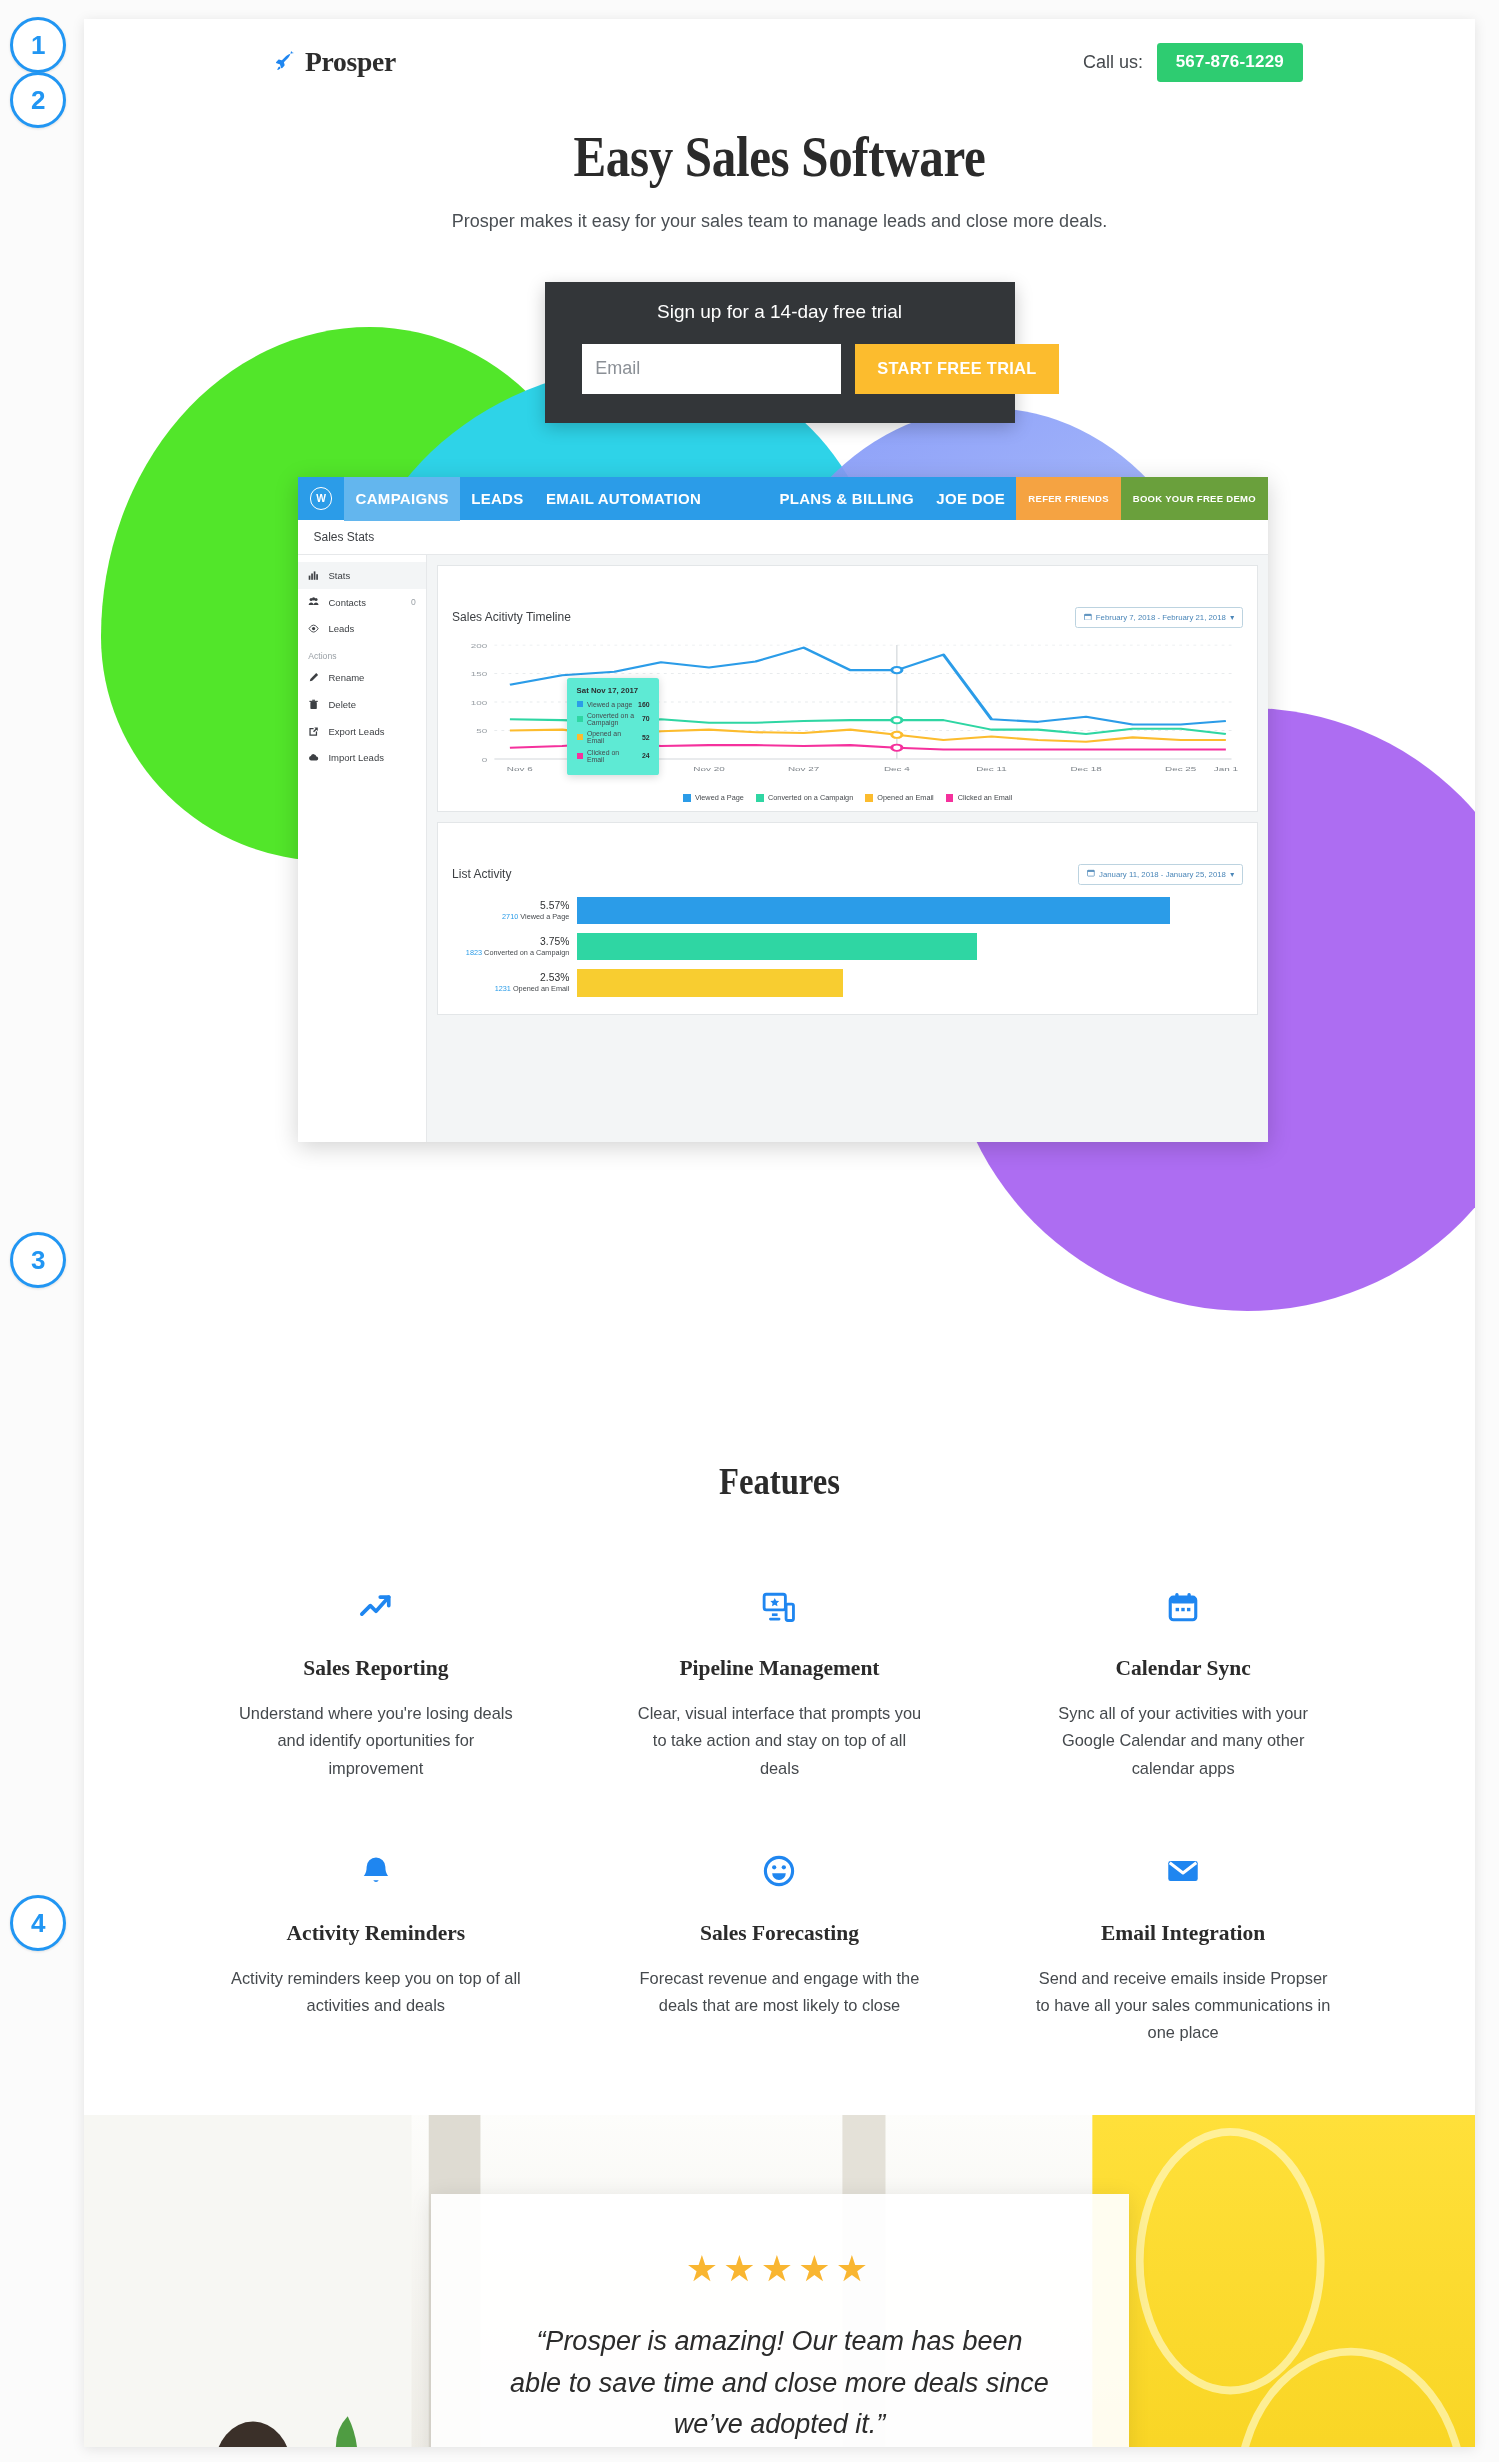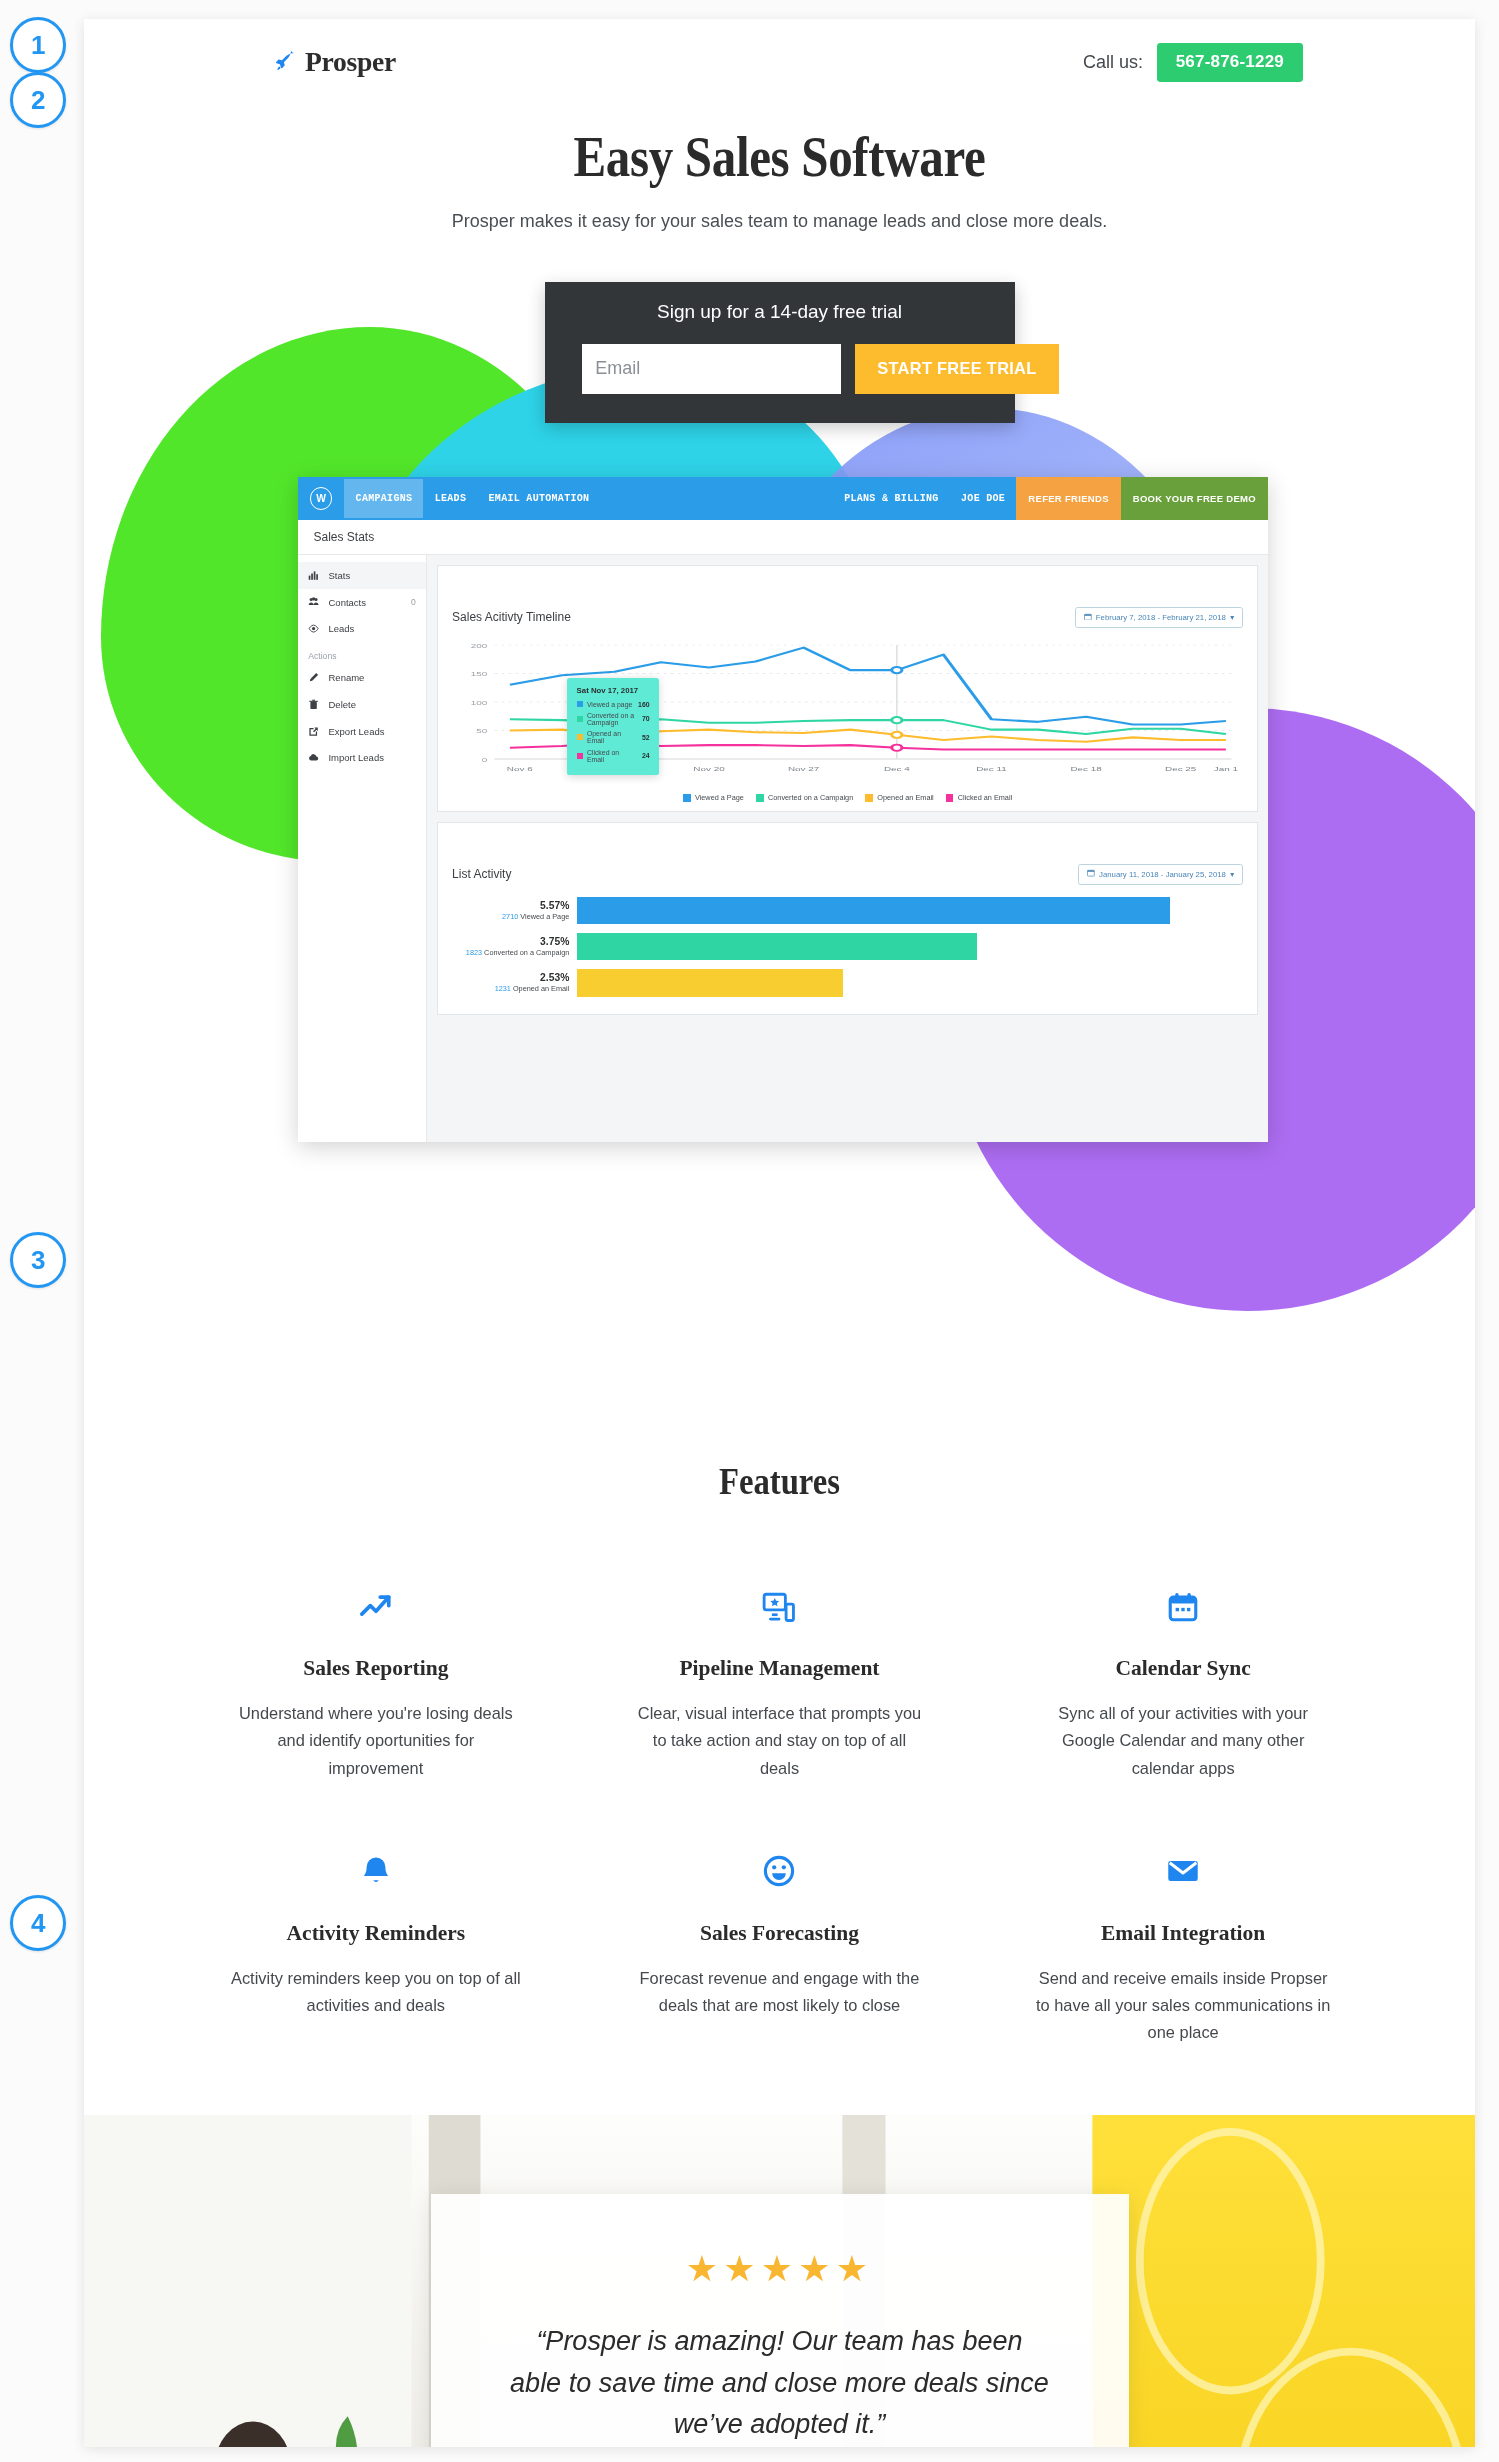--- a/index.html
+++ b/index.html
@@ -57,21 +57,21 @@
   .blob-purple{left:862px;top:689px;width:603px;height:603px;border-radius:50%;background:#a259f0;opacity:.88;}
 
   
   .app-shot{position:absolute;left:214px;top:458px;width:970px;height:665px;background:#fff;
             box-shadow:0 5.2px 22.4px rgba(0,0,0,.18);z-index:20;overflow:hidden;}
   .app-nav{height:43px;background:#2b9ce8;display:flex;align-items:center;padding:0 0 0 12px;
            box-sizing:border-box;}
   .app-logo-circle{width:22.4px;height:22.4px;border-radius:50%;border:1.7px solid #fff;color:#fff;
                    font-size:10.3px;font-weight:700;display:flex;align-items:center;justify-content:center;
                    margin-right:12px;box-sizing:border-box;}
-  .app-nav-item{color:#fff;font-size:10px;font-weight:700;padding:13.8px 11.2px;letter-spacing:0.3px;cursor:pointer;font-family:Liberation Mono, monospace;}
+  .app-nav-item{color:#fff;font-size:15px;font-weight:700;padding:13.8px 11.2px;letter-spacing:0.3px;cursor:pointer;}
   .app-nav-item.active{background:#63b6ee;}
   .app-nav-right{margin-left:auto;display:flex;align-items:center;height:43px;}
   .app-pill{font-size:9.5px;font-weight:700;color:#fff;padding:0 12px;height:43px;display:flex;
             align-items:center;letter-spacing:0.3px;cursor:pointer;}
   .app-pill.orange{background:#f5a342;}
   .app-pill.green{background:#6aa03c;}
   .app-subbar{height:34px;display:flex;align-items:center;padding-left:15.5px;font-size:12px;
               color:#3d4044;border-bottom:0.9px solid #e6e8ea;}
   .app-body{display:flex;height:588px;}
 
@@ -101,21 +101,21 @@
   .tt-sw{width:6px;height:6px;flex:0 0 6px;}
   .tt-val{margin-left:auto;font-weight:700;color:#2d2f31;}
   .legend{display:flex;justify-content:center;gap:12px;margin-top:3.4px;}
   .lg{display:flex;align-items:center;gap:4.3px;font-size:7.3px;color:#45494d;}
   .lg-sw{width:7.8px;height:7.8px;}
 
   
   .bars{padding-top:6.9px;}
   .bar-row{display:flex;align-items:center;margin-bottom:8.6px;}
   .bar-labels{width:125px;text-align:right;padding-right:7.8px;box-sizing:border-box;}
-  .bar-pct{font-size:10.3px;font-weight:700;color:#2d2f31;line-height:1.2;}
+  .bar-pct{font-size:10.3px;font-weight:400;color:#2d2f31;line-height:1.2;}
   .bar-sub{font-size:7.3px;color:#45494d;}
   .bar-sub b{color:#2b9ce8;font-weight:400;}
   .bar-track{flex:1;position:relative;}
   .bar-fill{height:27.6px;}
 
   
   .features{position:relative;z-index:30;padding:103px 103px 69px;text-align:center;background:#fff;}
   .features h2{font-family:"Liberation Serif",serif;font-weight:700;font-size:38px;color:#2b2b2b;
                margin:0 0 83px;transform:scaleX(.86);}
   .feat-grid{display:grid;grid-template-columns:repeat(3,1fr);row-gap:69px;column-gap:26px;}

